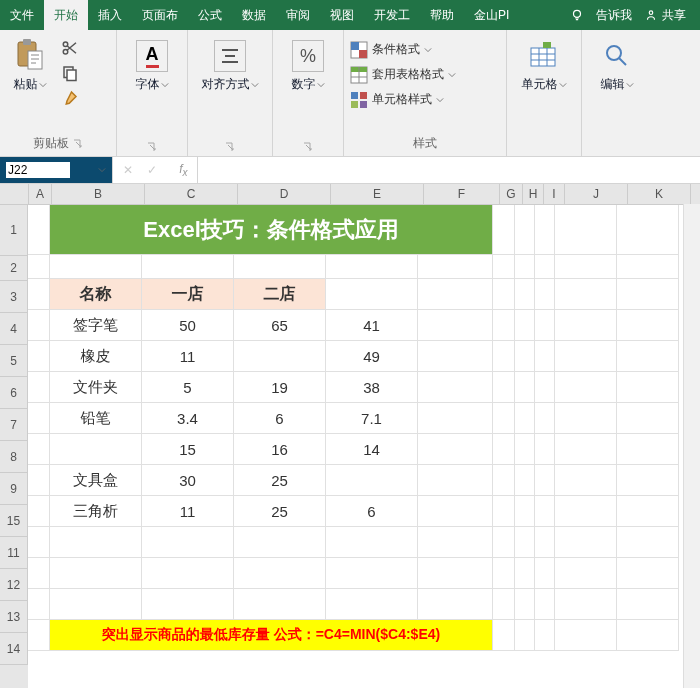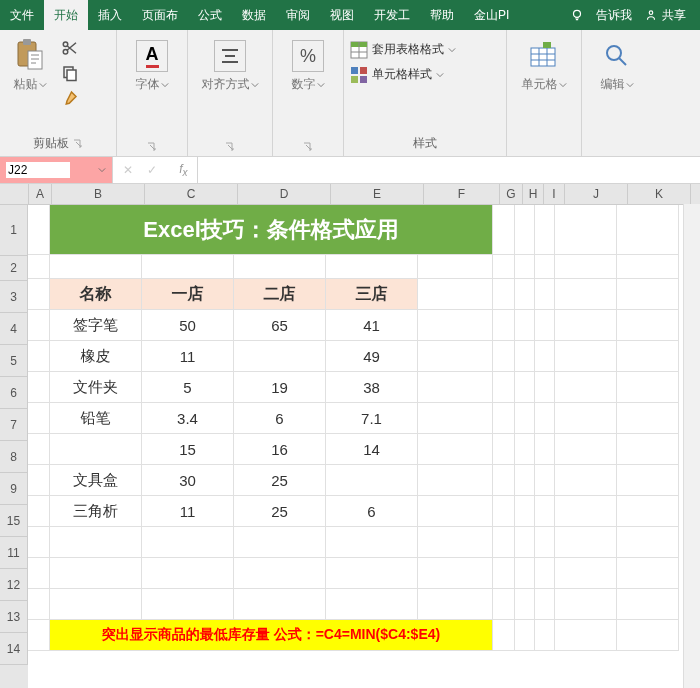--- a/index.html
+++ b/index.html
@@ -9,26 +9,26 @@
 .menu-tab.active{background:#f1f1f1;color:#217346}
 .titlebar-right{margin-left:auto;display:flex;align-items:center;gap:12px;padding-right:14px}
 .bulb{width:14px;height:14px}
 .ribbon{background:#f1f1f1;height:126px;display:flex;border-bottom:1px solid #d4d4d4}
 .group{display:flex;flex-direction:column;border-right:1px solid #d4d4d4;padding:2px 6px 0}
 .group-body{flex:1;display:flex;align-items:flex-start;gap:6px;padding-top:4px}
 .group-label{text-align:center;color:#666;padding:3px 0 4px;display:flex;justify-content:center;align-items:center;gap:4px}
 .dlarrow{width:10px;height:10px;opacity:.7}
 .bigbtn{display:flex;flex-direction:column;align-items:center;width:48px;cursor:pointer;padding-top:4px}
 .bigbtn .ic{width:32px;height:32px;display:flex;align-items:center;justify-content:center}
-.bigbtn .lb{margin-top:4px;text-align:center;color:#737373;display:flex;align-items:center;gap:1px}
+.bigbtn .lb{margin-top:4px;text-align:center;color:#0f172a;display:flex;align-items:center;gap:1px}
 .mini-col{display:flex;flex-direction:column;gap:5px;padding-top:2px}
 .mini{width:20px;height:20px;display:flex;align-items:center;justify-content:center;cursor:pointer}
 .styitem{display:flex;align-items:center;gap:4px;cursor:pointer;height:23px;color:#333}
 .fbar{height:26px;background:#fff;border-bottom:1px solid #d4d4d4;display:flex;align-items:center}
-.namebox{width:100px;height:26px;border-right:1px solid #d4d4d4;display:flex;align-items:center;padding:0 6px;background:#fca5a5}
+.namebox{width:100px;height:26px;border-right:1px solid #d4d4d4;display:flex;align-items:center;padding:0 6px;background:#0c4a6e}
 .nbinput{border:none;outline:none;width:60px;font-size:12px}
 .ftools{display:flex;align-items:center;gap:14px;padding:0 10px;border-right:1px solid #d4d4d4;height:26px;color:#999}
 .fx{font-style:italic;color:#999;padding-left:8px}
 .sheet{position:relative;background:#fff;height:506px;overflow:hidden}
 .chead{display:flex;background:#e6e6e6;border-bottom:1px solid #ccc;height:20px}
 .corner{width:28px;border-right:1px solid #ccc;background:#e6e6e6}
 .ch{border-right:1px solid #ccc;text-align:center;color:#555;line-height:20px;background:#e6e6e6}
 .rows{display:flex}
 .rhead{width:28px;background:#e6e6e6}
 .rh{border-bottom:1px solid #ccc;border-right:1px solid #ccc;text-align:center;color:#555;display:flex;align-items:center;justify-content:center;height:31px}
@@ -182,20 +182,31 @@
       <div class="group-label">
           <svg class="dlarrow" viewBox="0 0 10 10">
             <path d="M1 1h6v6M3 3l5 5M6 8h2V6" fill="none" stroke="#888"></path>
           </svg>
         </div>
     </div>
 
     <div class="group" style="width:150px">
       <div class="group-body">
           <div style="display:flex;flex-direction:column;gap:2px;padding-top:2px">
+        <div class="styitem">
+          <svg width="18" height="18" viewBox="0 0 18 18">
+                <rect x="1" y="1" width="16" height="16" fill="#fff" stroke="#888"></rect>
+                <rect x="1" y="1" width="8" height="8" fill="#4f81bd"></rect>
+                <rect x="9" y="9" width="8" height="8" fill="#c0504d"></rect>
+              </svg>
+          <span>条件格式</span>
+          <svg class="darr" viewBox="0 0 10 10">
+                <path d="M1 3l4 4 4-4" fill="none" stroke="#666"></path>
+              </svg>
+        </div>
         <div class="styitem">
           <svg width="18" height="18" viewBox="0 0 18 18">
                 <rect x="1" y="1" width="16" height="16" fill="#fff" stroke="#888"></rect>
                 <rect x="1" y="1" width="16" height="5" fill="#70ad47"></rect>
                 <path d="M1 11h16M9 1v16" stroke="#888"></path>
               </svg>
           <span>套用表格格式</span>
           <svg class="darr" viewBox="0 0 10 10">
                 <path d="M1 3l4 4 4-4" fill="none" stroke="#666"></path>
               </svg>
@@ -459,21 +470,20 @@
           <div class="cell " style="left: 390px; top: 415px; width: 74px; height: 30px;"></div>
           <div class="cell " style="left: 465px; top: 415px; width: 21px; height: 30px;"></div>
           <div class="cell " style="left: 487px; top: 415px; width: 19px; height: 30px;"></div>
           <div class="cell " style="left: 507px; top: 415px; width: 19px; height: 30px;"></div>
           <div class="cell " style="left: 527px; top: 415px; width: 61px; height: 30px;"></div>
           <div class="cell " style="left: 589px; top: 415px; width: 61px; height: 30px;"></div>
           <div class="cell hdr-cell" style="left: 22px; top: 74px; width: 91px; height: 30px;">名称</div>
           <div class="cell title-cell" style="left: 22px; top: 0px; width: 442px; height: 49px;">Excel技巧：条件格式应用</div>
           <div class="cell hdr-cell" style="left: 114px; top: 74px; width: 91px; height: 30px;">一店</div>
           <div class="cell hdr-cell" style="left: 206px; top: 74px; width: 91px; height: 30px;">二店</div>
-          <div class="cell hdr-cell" style="left: 298px; top: 74px; width: 91px; height: 30px;">三店</div>
           <div class="cell " style="left: 22px; top: 105px; width: 91px; height: 30px;">签字笔</div>
           <div class="cell " style="left: 114px; top: 105px; width: 91px; height: 30px;">50</div>
           <div class="cell " style="left: 206px; top: 105px; width: 91px; height: 30px;">65</div>
           <div class="cell " style="left: 298px; top: 105px; width: 91px; height: 30px;">41</div>
           <div class="cell " style="left: 22px; top: 136px; width: 91px; height: 30px;">橡皮</div>
           <div class="cell " style="left: 114px; top: 136px; width: 91px; height: 30px;">11</div>
           <div class="cell " style="left: 298px; top: 136px; width: 91px; height: 30px;">49</div>
           <div class="cell " style="left: 22px; top: 167px; width: 91px; height: 30px;">文件夹</div>
           <div class="cell " style="left: 114px; top: 167px; width: 91px; height: 30px;">5</div>
           <div class="cell " style="left: 206px; top: 167px; width: 91px; height: 30px;">19</div>

